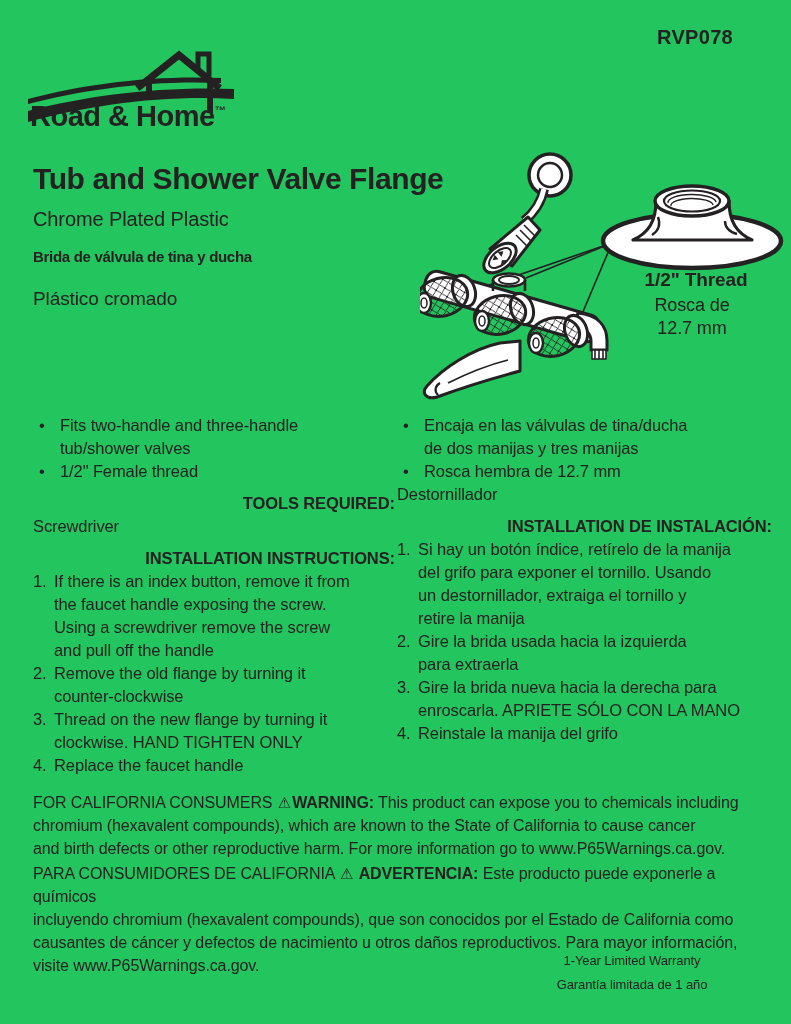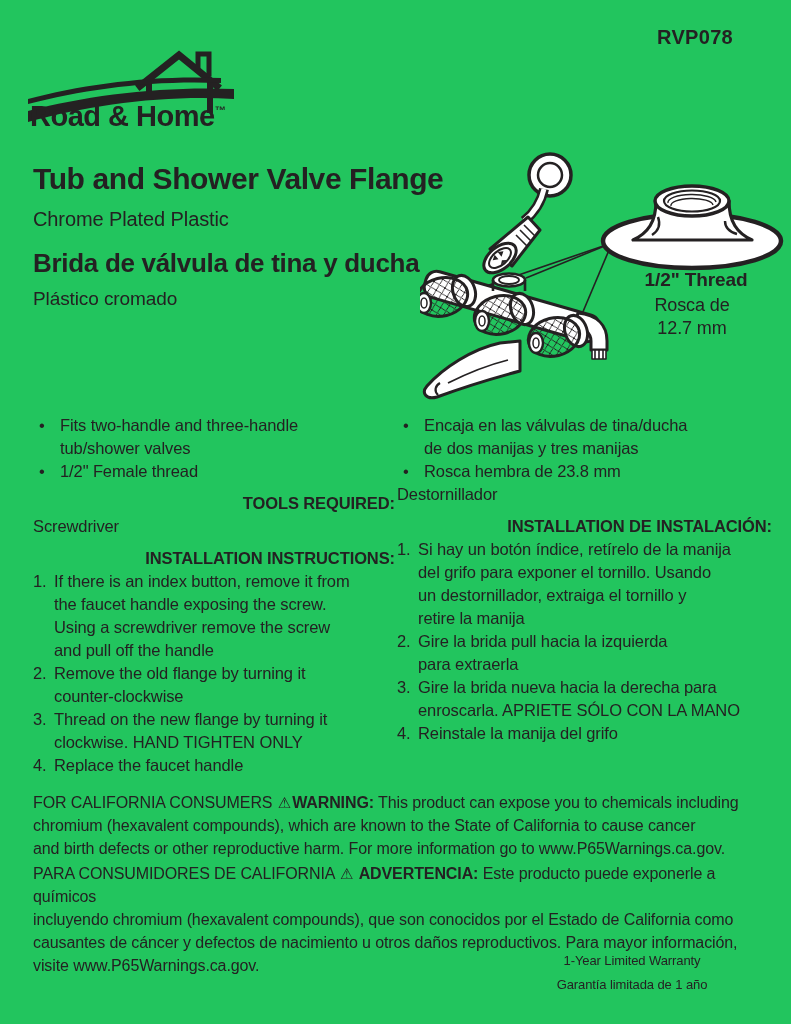--- a/index.html
+++ b/index.html
@@ -8,21 +8,21 @@
     font-family:"Liberation Sans","DejaVu Sans",sans-serif;
     color:#242122;overflow:hidden;letter-spacing:-0.1px;
   }
   .abs{position:absolute;}
   .part-number{top:26px;right:58px;font-size:20px;font-weight:bold;letter-spacing:0.3px;}
   .logo{left:28px;top:48px;width:230px;}
   .logo-text{position:absolute;left:2px;top:52px;font-size:29px;font-weight:bold;letter-spacing:-0.5px;white-space:nowrap;}
   .logo-text sup{font-size:11px;font-weight:bold;vertical-align:12px;letter-spacing:0;}
   .title-en{left:33px;top:162px;font-size:30px;font-weight:bold;letter-spacing:-0.4px;}
   .sub-en{left:33px;top:208px;font-size:20px;}
-  .title-es{left:33px;top:248px;font-size:26px;font-weight:bold;letter-spacing:-0.3px;}
+  .title-es{left:33px;top:248px;font-size:15px;font-weight:bold;letter-spacing:-0.3px;}
   .sub-es{left:33px;top:288px;font-size:19px;}
   .illu{left:420px;top:145px;width:371px;height:270px;}
   .col{top:414px;font-size:16.5px;line-height:23px;}
   .col-en{left:33px;width:362px;}
   .col-es{left:397px;width:375px;}
   .bullet-item{display:flex;}
   .bullet-item .b{flex:none;width:21px;padding-left:6px;}
   .pre{white-space:pre-line;}
   .sec-h{font-weight:bold;margin-top:9px;text-align:right;}
   .step{display:flex;}
@@ -177,34 +177,34 @@
   </div>
 
   <div class="abs col col-es">
     <div class="bullet-item">
         <span class="b">•</span>
         <span class="pre">Encaja en las válvulas de tina/ducha
 de dos manijas y tres manijas</span>
       </div>
     <div class="bullet-item">
         <span class="b">•</span>
-        <span class="pre">Rosca hembra de 23.8 mm</span>
+        <span class="pre">Rosca hembra de 12.7 mm</span>
       </div>
     <div>Destornillador</div>
     <div class="sec-h">INSTALLATION DE INSTALACIÓN:</div>
     <div class="step">
         <span class="n">1.</span>
         <span class="pre">Si hay un botón índice, retírelo de la manija
 del grifo para exponer el tornillo. Usando
 un destornillador, extraiga el tornillo y
 retire la manija</span>
       </div>
     <div class="step">
         <span class="n">2.</span>
-        <span class="pre">Gire la brida pull hacia la izquierda
+        <span class="pre">Gire la brida usada hacia la izquierda
 para extraerla</span>
       </div>
     <div class="step">
         <span class="n">3.</span>
         <span class="pre">Gire la brida nueva hacia la derecha para
 enroscarla. APRIETE SÓLO CON LA MANO</span>
       </div>
     <div class="step">
         <span class="n">4.</span>
         <span class="pre">Reinstale la manija del grifo</span>

